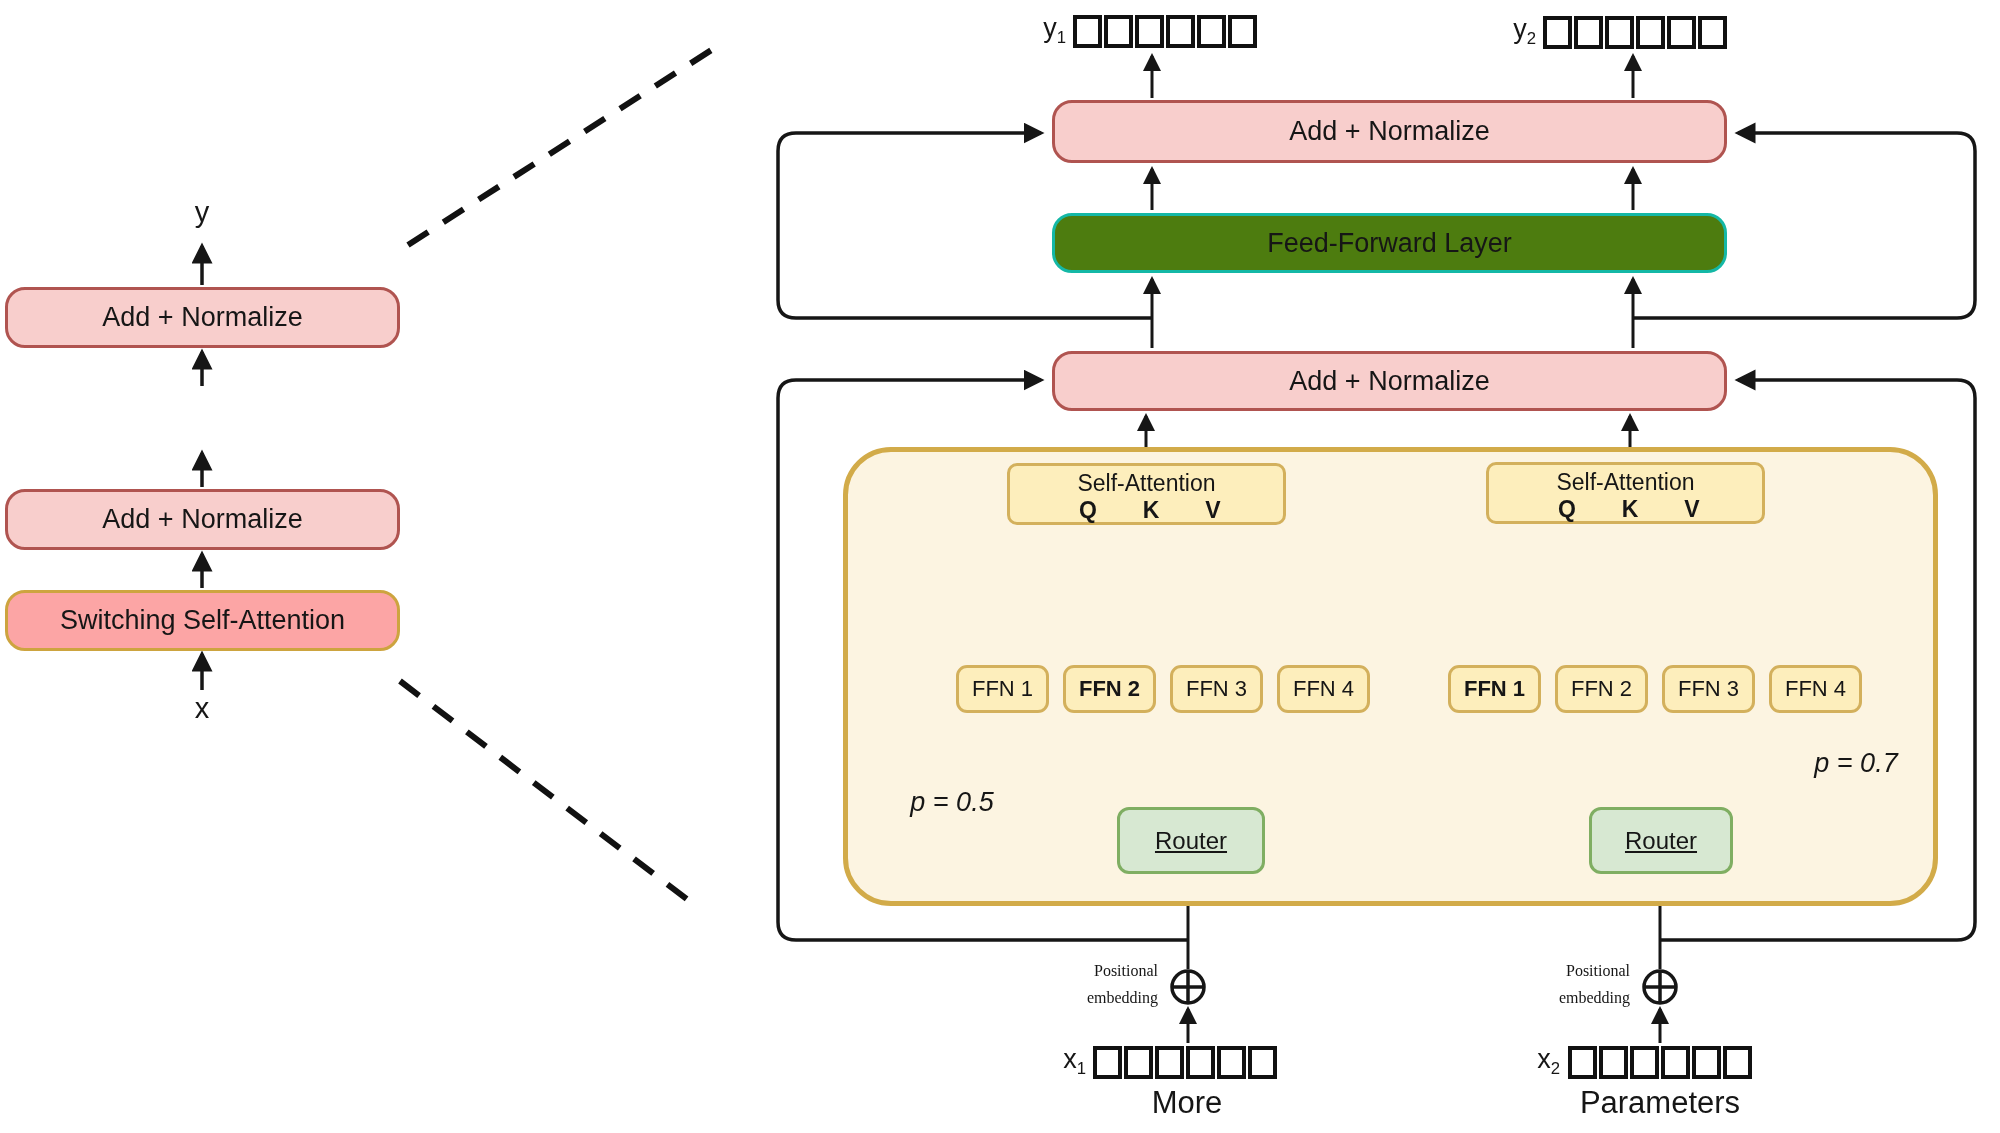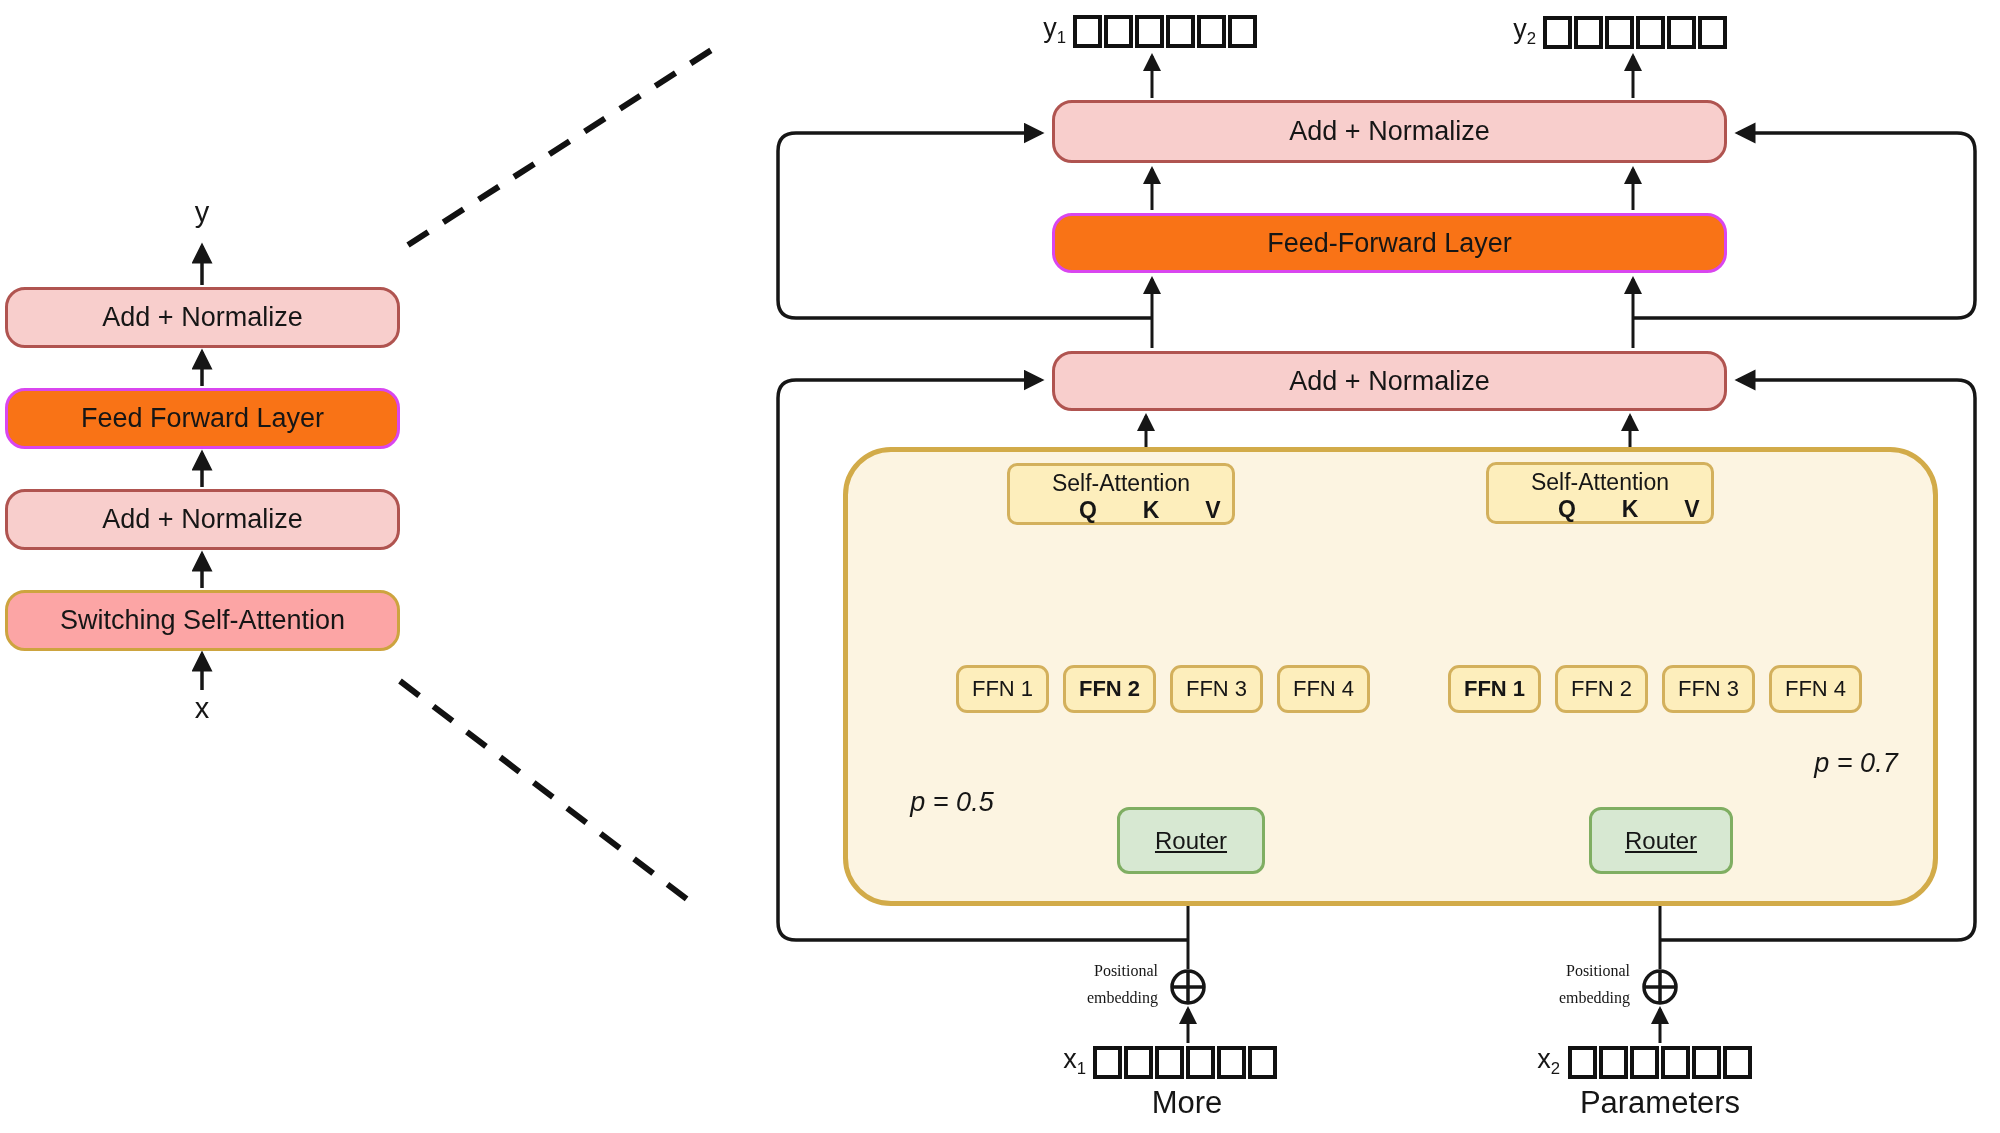--- a/index.html
+++ b/index.html
@@ -7,30 +7,30 @@
     position:relative;width:2000px;height:1133px;background:#ffffff;overflow:hidden;
     font-family:"Liberation Sans","DejaVu Sans",sans-serif;color:#161616;
   }
   #wires{position:absolute;left:0;top:0;}
   .lbl{position:absolute;white-space:nowrap;}
   .box{
     position:absolute;display:flex;align-items:center;justify-content:center;
     border-radius:20px;font-size:27px;text-align:center;box-sizing:border-box;
   }
   .red  {background:#f8cecc;border:3px solid #b05450;}
-  .blue {background:#f97316;border:3px solid #d946ef;}
+  .blue {background:#4d7c0f;border:3px solid #14b8a6;}
   .yellow{background:#fca5a5;border:3px solid #cda43f;}
   .green{background:#d7e8d2;border:3px solid #7fae62;}
   .container-box{
     position:absolute;background:#fcf4e1;border:5px solid #d2ab49;border-radius:48px;
     box-sizing:border-box;
   }
   .sa-box{
     position:absolute;background:#fdeebc;border:3px solid #d3b05c;border-radius:10px;
-    box-sizing:border-box;width:228px;height:62px;
+    box-sizing:border-box;width:279px;height:62px;
   }
   .sa-title{position:absolute;left:0;right:0;top:4px;text-align:center;font-size:23px;}
   .sa-qkv{position:absolute;top:31px;width:34px;text-align:center;font-size:23px;font-weight:bold;}
   .q{left:61px;} .k{left:124px;} .v{left:186px;}
   .expert-row{position:absolute;display:flex;gap:14px;}
   .expert{
     width:93px;height:48px;background:#fdeebc;border:3px solid #d3b05c;border-radius:11px;
     display:flex;align-items:center;justify-content:center;font-size:22px;box-sizing:border-box;
   }
   .expert.active{font-weight:bold;}
@@ -176,23 +176,20 @@
         <rect x="1662" y="790" width="15" height="15"></rect>
         <rect x="1677" y="801" width="15" height="4"></rect>
       </g>
   </svg>
 
   <div class="lbl axis-lab" style="left:178px;top:196px;width:48px;">y</div>
 
   <div class="box red" style="left:5px;top:287px;width:395px;height:61px;">
     <span>Add + Normalize</span>
   </div>
-  <div class="box blue" style="left:5px;top:388px;width:395px;height:61px;">
-    <span>Feed Forward Layer</span>
-  </div>
   <div class="box red" style="left:5px;top:489px;width:395px;height:61px;">
     <span>Add + Normalize</span>
   </div>
   <div class="box yellow" style="left:5px;top:590px;width:395px;height:61px;">
     <span>Switching Self-Attention</span>
   </div>
 
   <div class="lbl axis-lab" style="left:178px;top:692px;width:48px;">x</div>
 
   <div class="lbl veclabel" style="left:1008px;top:13px;width:58px;">

